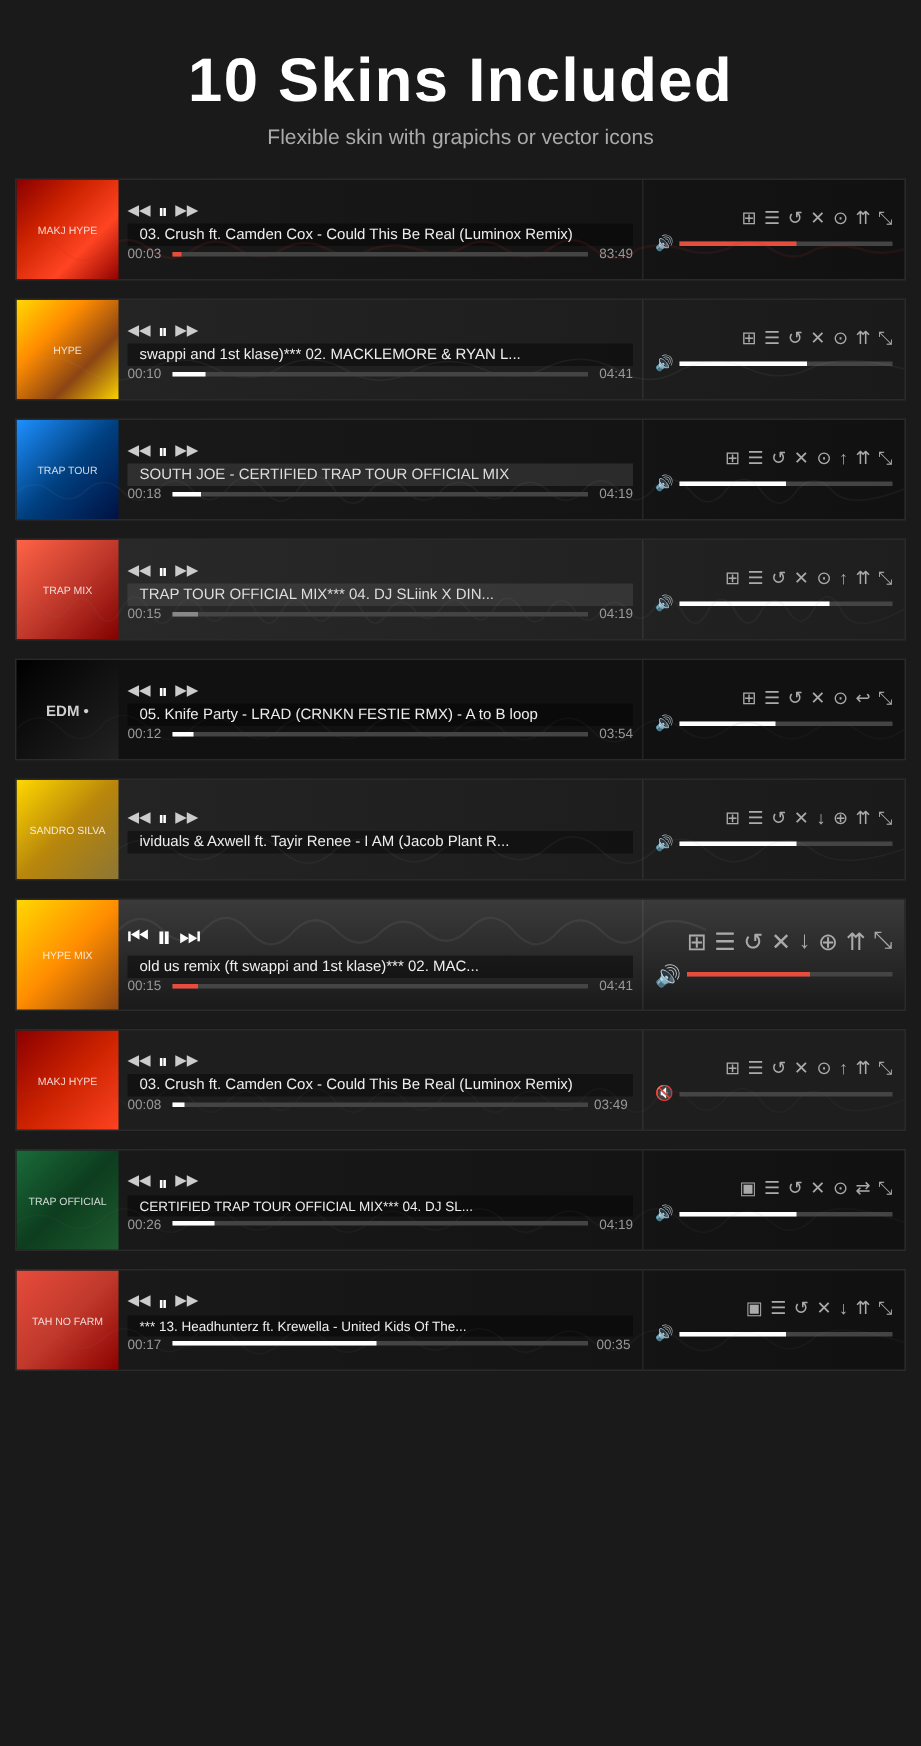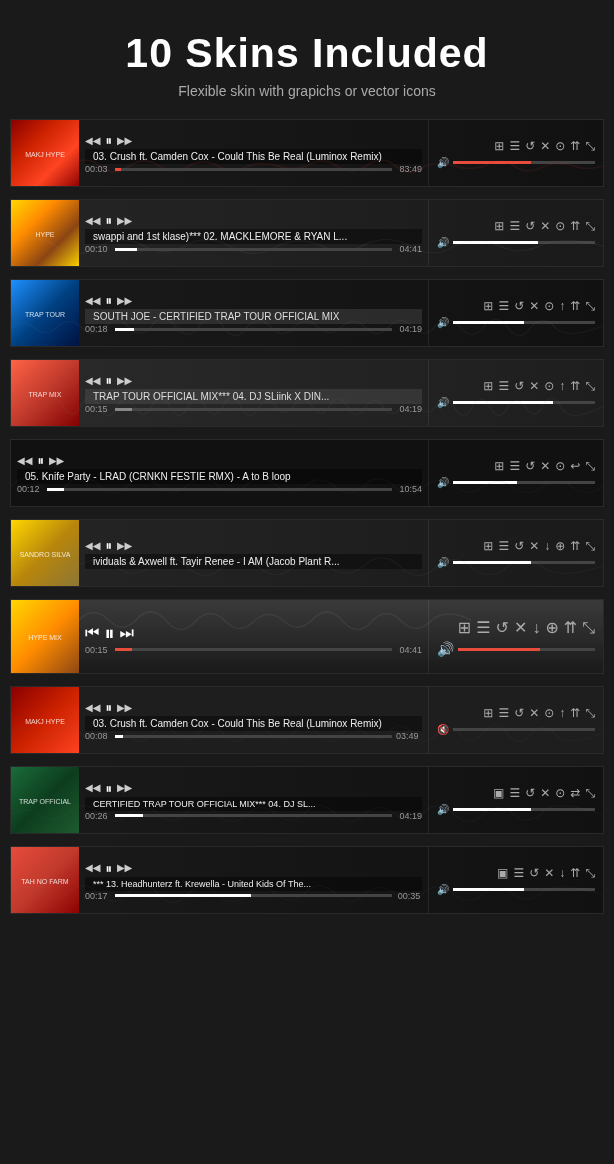--- a/index.html
+++ b/index.html
@@ -388,33 +388,37 @@
             <div class="vol-prog vol-white" style="width:70%"></div>
           </div>
         </div>
       </div>
     </div>
 
     <div class="skin-container" style="background:#111;position:relative;">
       <svg class="wave-svg" viewBox="0 0 400 40" preserveAspectRatio="none">
         <path d="M0,20 Q10,5 20,20 Q30,35 40,15 Q50,5 60,20 Q70,35 80,18 Q90,6 100,20 Q110,34 120,18 Q130,6 140,20 Q150,34 160,18 Q170,6 180,20 Q190,34 200,18 Q210,8 220,22 Q230,34 240,18 Q250,6 260,22 Q270,36 280,20 Q290,8 300,20 Q310,32 320,20 Q330,10 340,22 Q350,32 360,20 Q370,10 380,22 Q390,32 400,20" stroke="#555" stroke-width="1" fill="none" opacity="0.5"></path>
       </svg>
+      <div class="art-box art-5 no-bg-art">
+        <div class="art-label" style="font-size:10px;font-weight:bold;">EDM
+•</div>
+      </div>
       <div class="middle-section">
         <div class="controls-row">
           <button class="c-btn sm">◀◀</button>
           <button class="c-btn">⏸</button>
           <button class="c-btn sm">▶▶</button>
         </div>
         <div class="track-title">05. Knife Party - LRAD (CRNKN FESTIE RMX) - A to B loop</div>
         <div class="time-row">
           <span class="t-label">00:12</span>
           <div class="prog-bar">
             <div class="prog-fill prog-white" style="width:5%"></div>
           </div>
-          <span class="t-label" style="text-align:right;">10:54</span>
+          <span class="t-label" style="text-align:right;">03:54</span>
         </div>
       </div>
       <div class="right-panel">
         <div class="icons-top">
           <span class="ic">⊞</span>
           <span class="ic">☰</span>
           <span class="ic">↺</span>
           <span class="ic">✕</span>
           <span class="ic">⊙</span>
           <span class="ic">↩</span>
@@ -472,20 +476,21 @@
       <div class="art-box art-7" style="height:75px;">
         <div class="art-label">HYPE
 MIX</div>
       </div>
       <div class="middle-section" style="height:75px;">
         <div class="controls-row">
           <button class="c-btn" style="font-size:16px;">⏮</button>
           <button class="c-btn" style="font-size:20px;">⏸</button>
           <button class="c-btn" style="font-size:16px;">⏭</button>
         </div>
+        <div class="track-title">old us remix (ft swappi and 1st klase)*** 02. MAC...</div>
         <div class="time-row">
           <span class="t-label">00:15</span>
           <div class="prog-bar">
             <div class="prog-fill prog-red" style="width:6%"></div>
           </div>
           <span class="t-label" style="text-align:right;">04:41</span>
         </div>
       </div>
       <div class="right-panel" style="height:75px;">
         <div class="icons-top">

